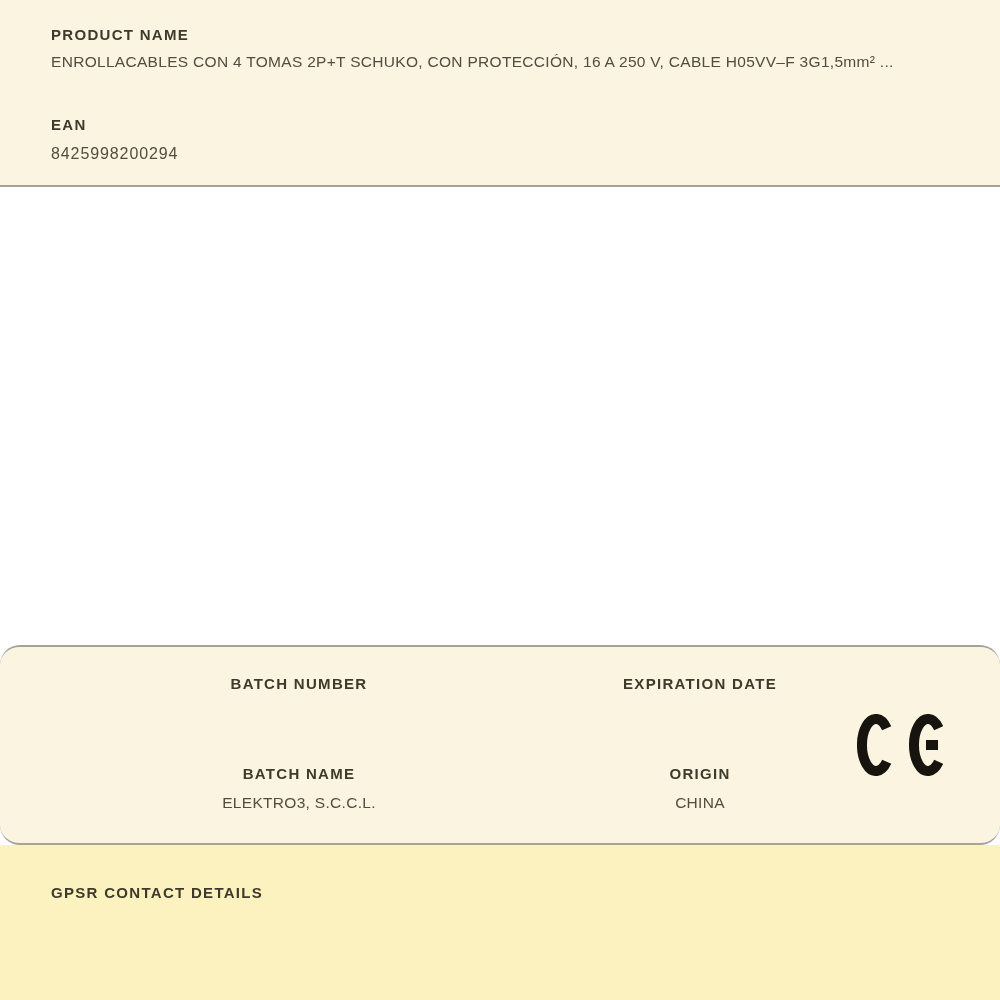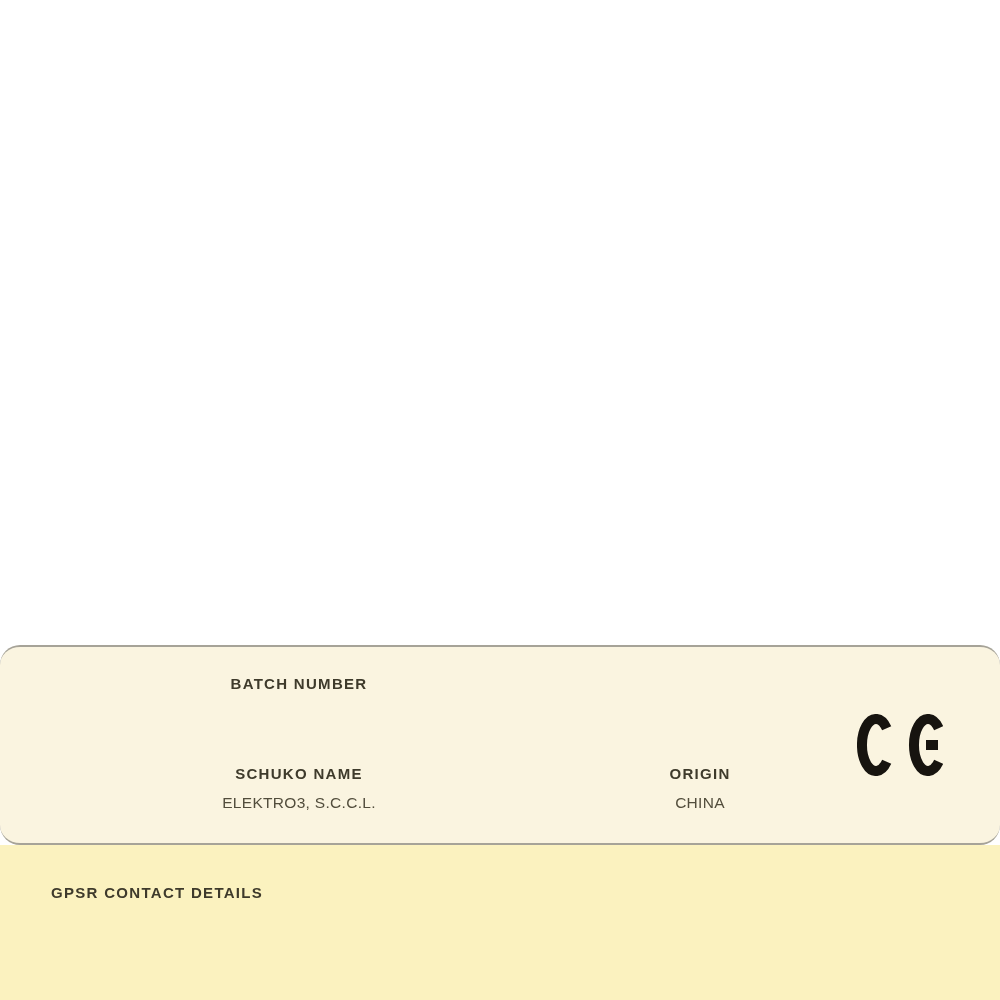--- a/index.html
+++ b/index.html
@@ -91,31 +91,38 @@
     text-align: right;
     line-height: 28.5px;
   }
   .gpsr-contact .value { display: block; }
 </style>
 </head>
 <body>
 
 <div class="page">
 
+  <section class="sec-top">
+    <div class="abs label pn-label">PRODUCT NAME</div>
+    <div class="abs value pn-value">ENROLLACABLES CON 4 TOMAS 2P+T SCHUKO, CON PROTECCIÓN, 16 A 250 V, CABLE H05VV–F 3G1,5mm² ...</div>
+    <div class="abs label ean-label">EAN</div>
+    <div class="abs value ean-value">8425998200294</div>
+  </section>
 
   <section class="sec-image"></section>
 
   <section class="sec-details">
     <div class="dcol dcol-left">
       <div class="d-item label d-row1-label">BATCH NUMBER</div>
       <div class="d-item value d-row1-value"></div>
-      <div class="d-item label d-row2-label">SCHUKO NAME</div>
+      <div class="d-item label d-row2-label">BATCH NAME</div>
       <div class="d-item value d-row2-value">ELEKTRO3, S.C.C.L.</div>
     </div>
     <div class="dcol dcol-right">
+      <div class="d-item label d-row1-label">EXPIRATION DATE</div>
       <div class="d-item value d-row1-value"></div>
       <div class="d-item label d-row2-label">ORIGIN</div>
       <div class="d-item value d-row2-value">CHINA</div>
     </div>
     <div class="abs ce-mark">
       <svg viewBox="0 0 86 62" xmlns="http://www.w3.org/2000/svg" aria-hidden="true">
         <path d="M 29.7 14.3 A 14 26 0 1 0 29.7 47.7" fill="none" stroke="#17140f" stroke-width="10"></path>
         <path d="M 81.7 14.3 A 14 26 0 1 0 81.7 47.7" fill="none" stroke="#17140f" stroke-width="10"></path>
         <path d="M 69 31 L 81 31" fill="none" stroke="#17140f" stroke-width="10"></path>
       </svg>

